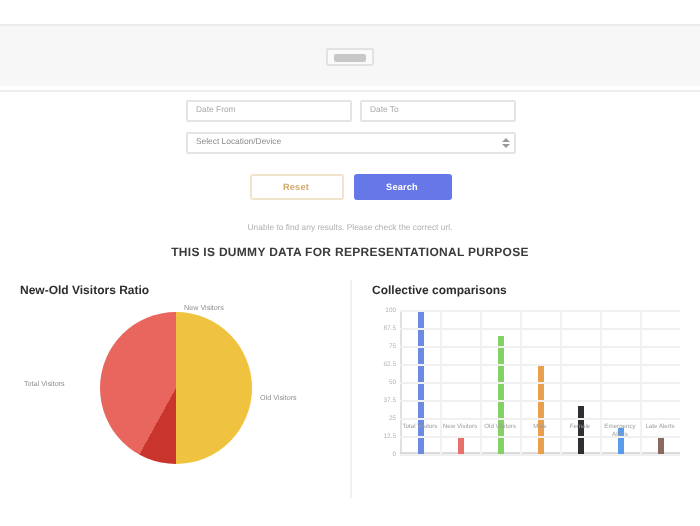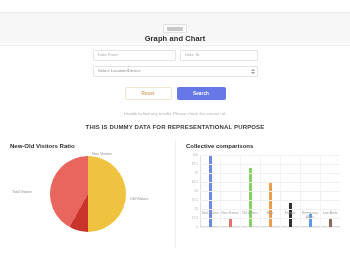--- a/index.html
+++ b/index.html
@@ -356,21 +356,20 @@
 <div id="app">
 
   <div class="topbar"></div>
 
   <div class="header-zone"></div>
 
   <div class="header-btn">
     <div class="header-btn-inner"></div>
   </div>
 
-  <div class="page-title">Graph and Chart</div>
   <div class="header-rule"></div>
 
   <div class="form-area">
     <div class="row-dates">
       <div class="field field-from">
         <span class="field-text">Date From</span>
       </div>
       <div class="field field-to">
         <span class="field-text">Date To</span>
       </div>

